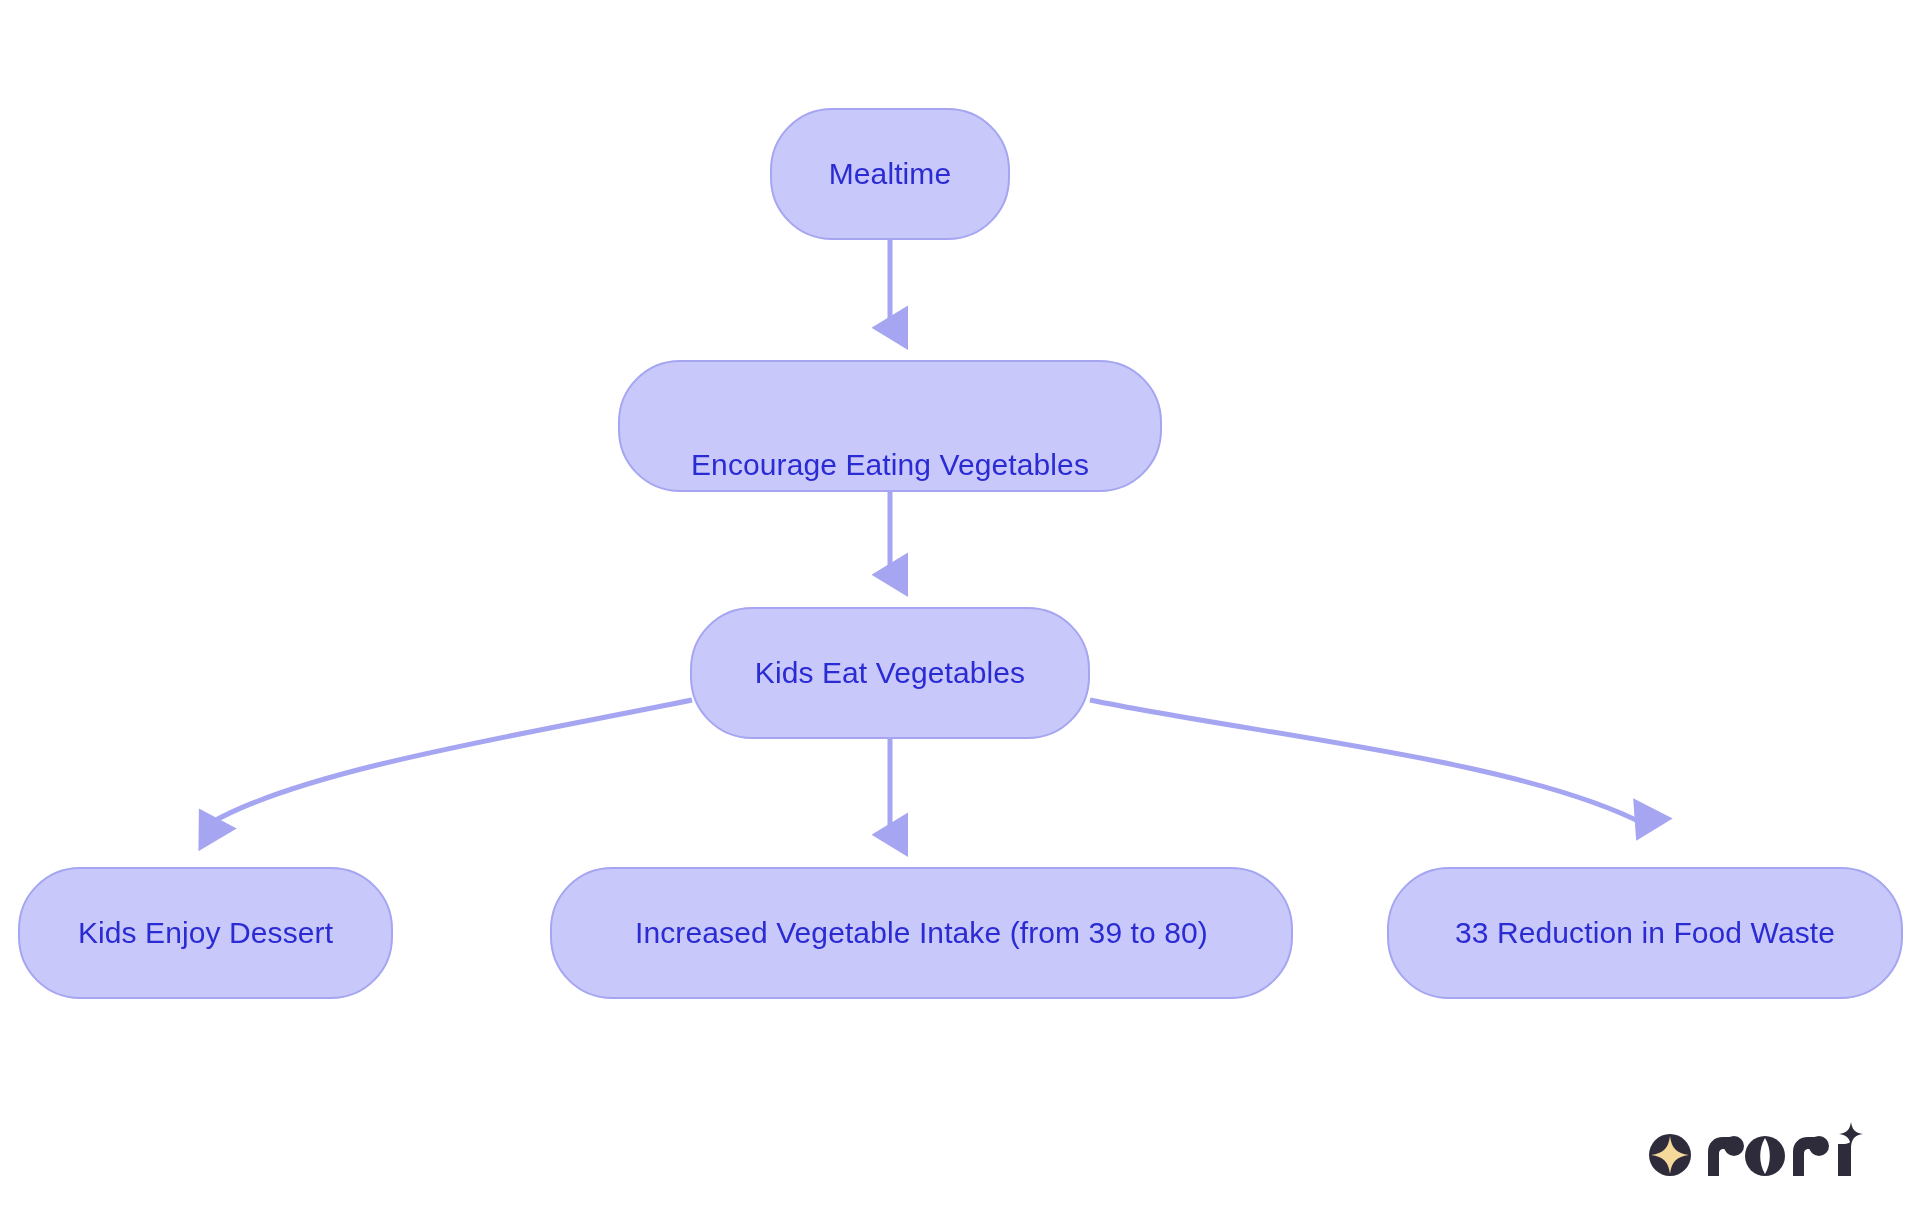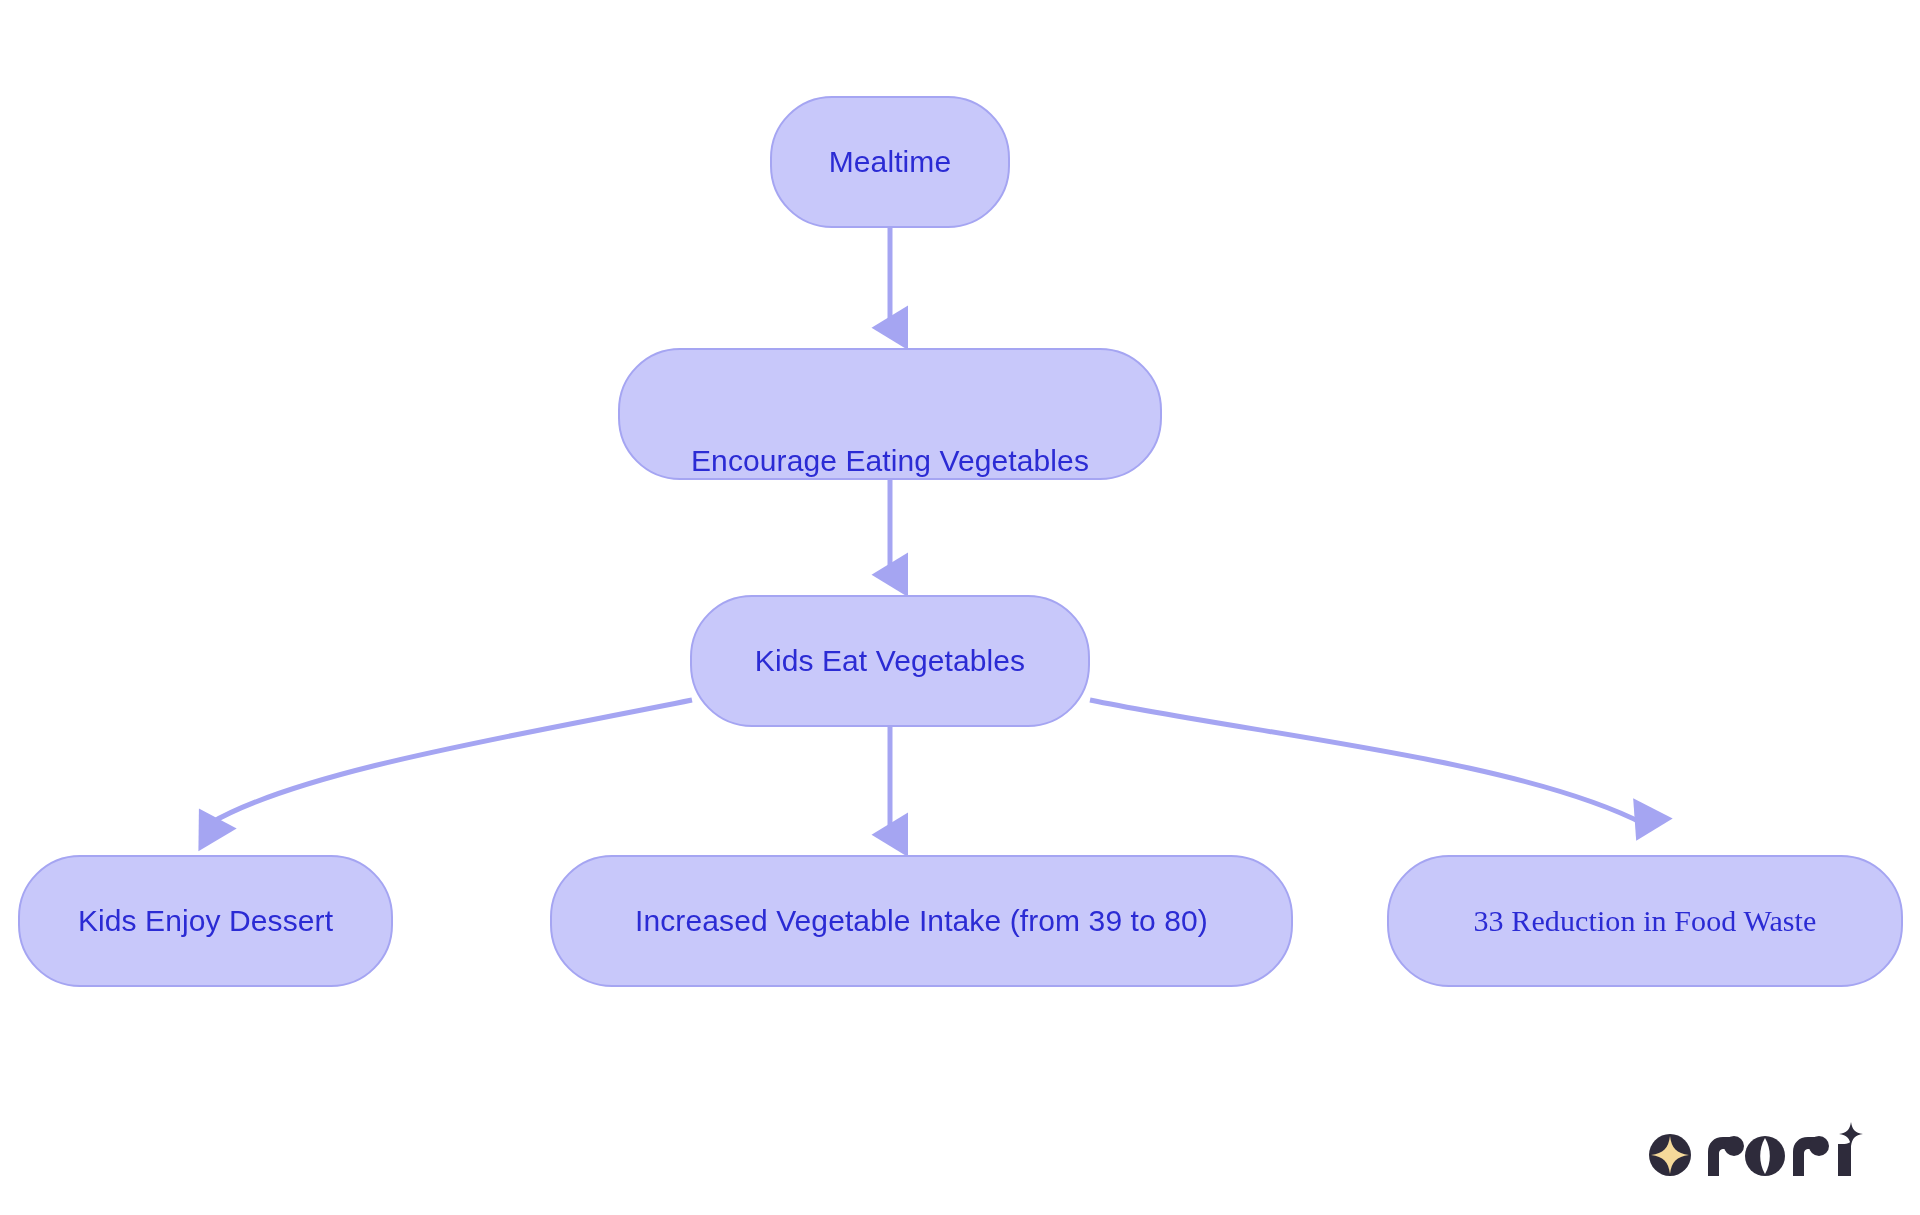--- a/index.html
+++ b/index.html
@@ -42,34 +42,35 @@
     background: #c8c8fa;
     border: 2.5px solid #a5a5f2;
     border-radius: 70px;
     color: #2b2bd4;
     font-size: 30px;
     font-weight: 400;
     letter-spacing: 0.1px;
     line-height: 1.15;
     text-align: center;
     white-space: nowrap;
-    padding: 0 26px;
+    padding: 8px 26px;
+    margin-top: 12px;
   }
 
   .node-label {
     display: block;
   }
 
   
   #node-mealtime       { left: 770px;  top: 96px;  width: 240px; height: 132px; border-radius: 62px; }
   #node-encourage      { left: 618px;  top: 348px; width: 544px; height: 132px; border-radius: 62px; align-items: flex-end; }
   #node-kids-eat       { left: 690px;  top: 595px; width: 400px; height: 132px; border-radius: 62px; }
   #node-dessert        { left: 18px;   top: 855px; width: 375px; height: 132px; border-radius: 62px; }
   #node-intake         { left: 550px;  top: 855px; width: 743px; height: 132px; border-radius: 62px; }
-  #node-waste          { left: 1387px; top: 855px; width: 516px; height: 132px; border-radius: 62px; font-family: Liberation Serif, serif; }
+  #node-waste          { left: 1387px; top: 855px; width: 516px; height: 132px; border-radius: 62px; }
 
   
   #brand-logo {
     position: absolute;
     left: 1648px;
     top: 1122px;
     width: 216px;
     height: 62px;
   }
 </style>

